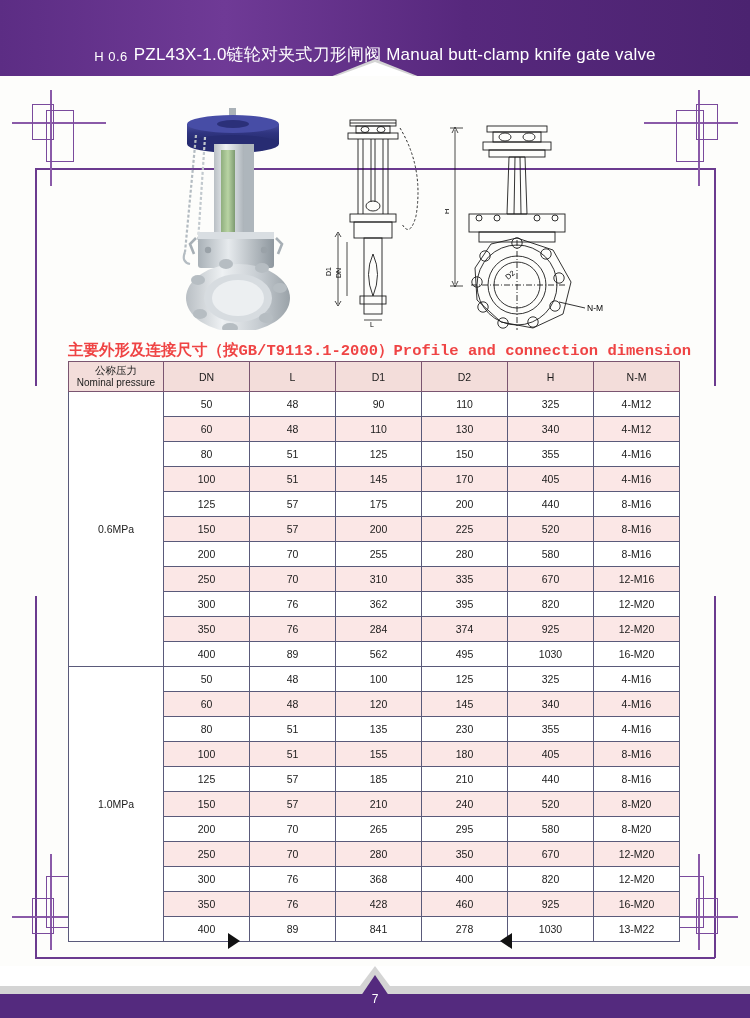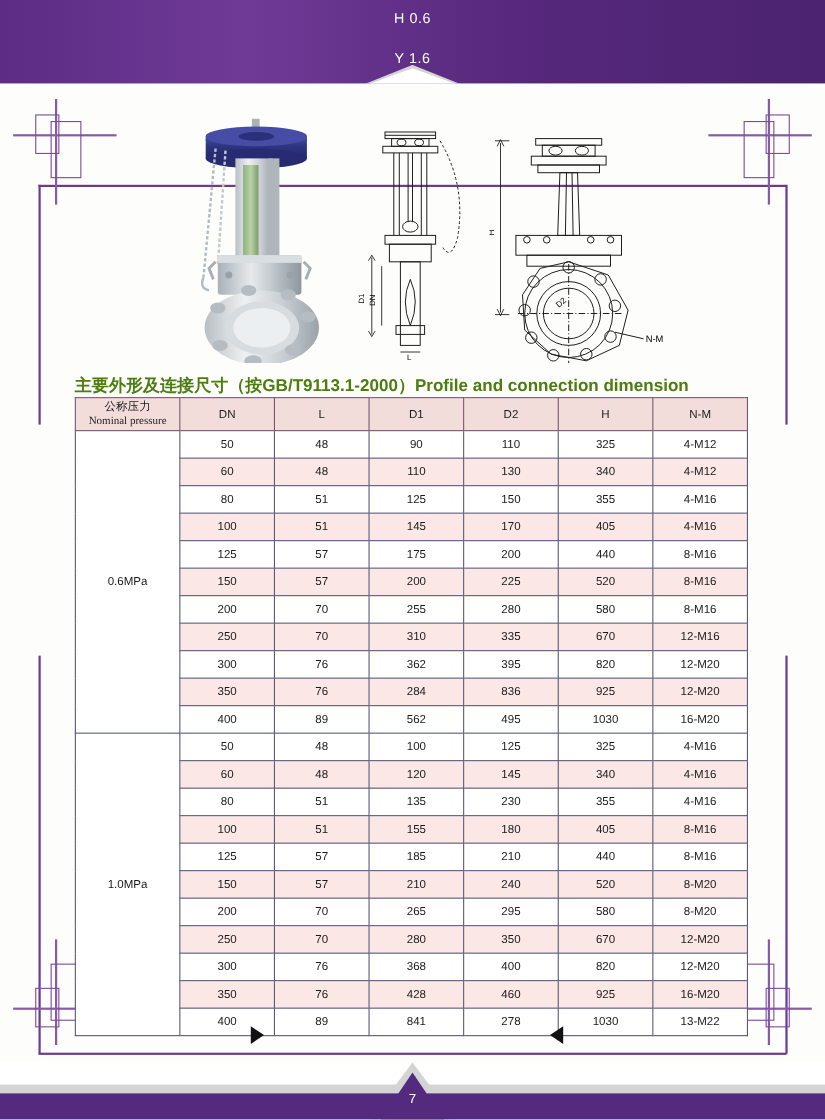--- a/index.html
+++ b/index.html
@@ -45,20 +45,21 @@
   }
   .hy-stack {
     display: flex;
     flex-direction: column;
     align-items: center;
     justify-content: center;
     color: #ffffff;
     font-size: 13px;
     line-height: 18px;
     letter-spacing: .5px;
+    margin-top: 40px;
   }
   .hy-mid {
     height: 18px;
   }
   .title-main {
     color: #ffffff;
     font-size: 17px;
     line-height: 22px;
     letter-spacing: .2px;
     white-space: nowrap;
@@ -106,22 +107,22 @@
     width: 650px; height: 240px;
   }
   .fig {
     position: absolute;
   }
 
   
   .section-title {
     position: absolute;
     left: 68px; top: 264px;
-    color: #4d7c0f;
-    font-family: Liberation Sans, sans-serif;
+    color: #ef4444;
+    font-family: Liberation Mono, monospace;
     font-size: 15.5px;
     font-weight: bold;
     letter-spacing: 0;
     white-space: nowrap;
   }
 
   
   .table-wrap {
     position: absolute;
     left: 68px; top: 285px;
@@ -144,21 +145,20 @@
   table.dims thead th {
     background: #f3ddda;
     height: 29px;
     font-weight: normal;
     border-color: #7a5570;
   }
   th.col-np {
     width: 94px;
     line-height: 11.5px;
     font-size: 10px;
-    font-family: Liberation Serif, serif;
   }
   td.group-cell {
     width: 94px;
     background: #ffffff;
     font-size: 11px;
   }
   tr.tint td { background: #fbe7e6; }
   tr.plain td { background: #ffffff; }
   td.group-cell { background: #ffffff !important; }
   .np-cn { display:block; font-size: 10.5px; }
@@ -201,20 +201,21 @@
 
 <div class="header">
   <div class="header-grad"></div>
 
   <div class="header-text-wrap">
     <div class="hy-stack">
       <span>H 0.6</span>
       <span class="hy-mid"></span>
       <span>Y 1.6</span>
     </div>
+    <div class="title-main">PZL43X-1.0链轮对夹式刀形闸阀 Manual butt-clamp knife gate valve</div>
   </div>
 
   <svg class="header-notch" viewBox="0 0 750 18" preserveAspectRatio="none">
     <polygon points="0,18 330,18 375,0 420,18 750,18" fill="#d4d4d4"></polygon>
     <polygon points="0,18 334,18 375,3 416,18 750,18" fill="#ffffff"></polygon>
   </svg>
 </div>
 
 <div class="page-body">
 
@@ -503,21 +504,21 @@
             <td>76</td>
             <td>362</td>
             <td>395</td>
             <td>820</td>
             <td>12-M20</td>
           </tr>
           <tr class="tint">
             <td>350</td>
             <td>76</td>
             <td>284</td>
-            <td>836</td>
+            <td>374</td>
             <td>925</td>
             <td>12-M20</td>
           </tr>
           <tr class="plain">
             <td>400</td>
             <td>89</td>
             <td>562</td>
             <td>495</td>
             <td>1030</td>
             <td>16-M20</td>

